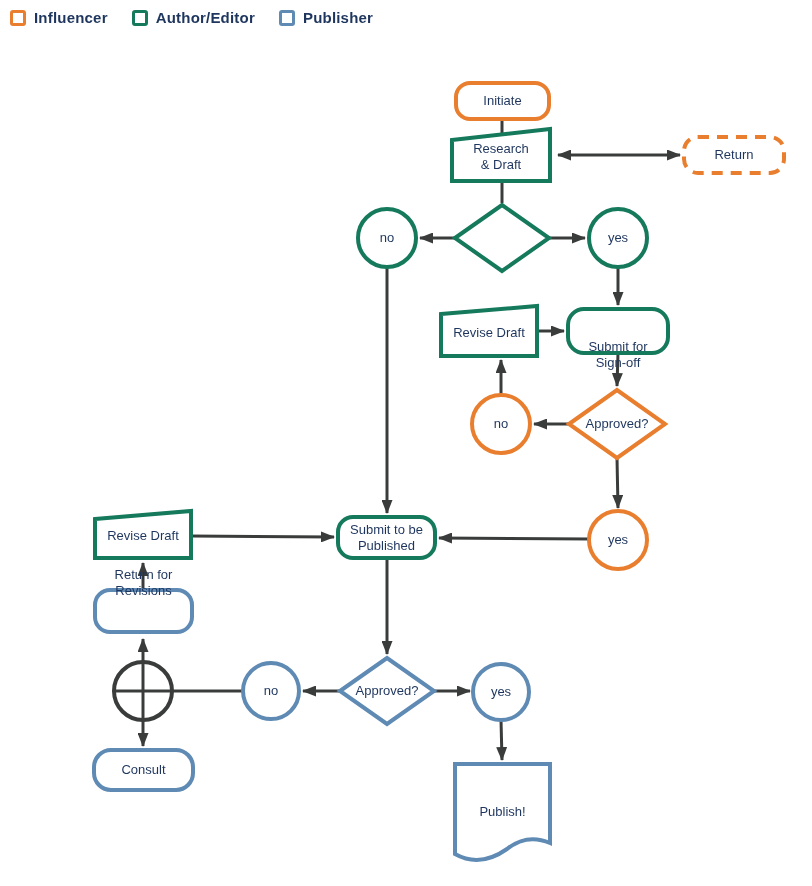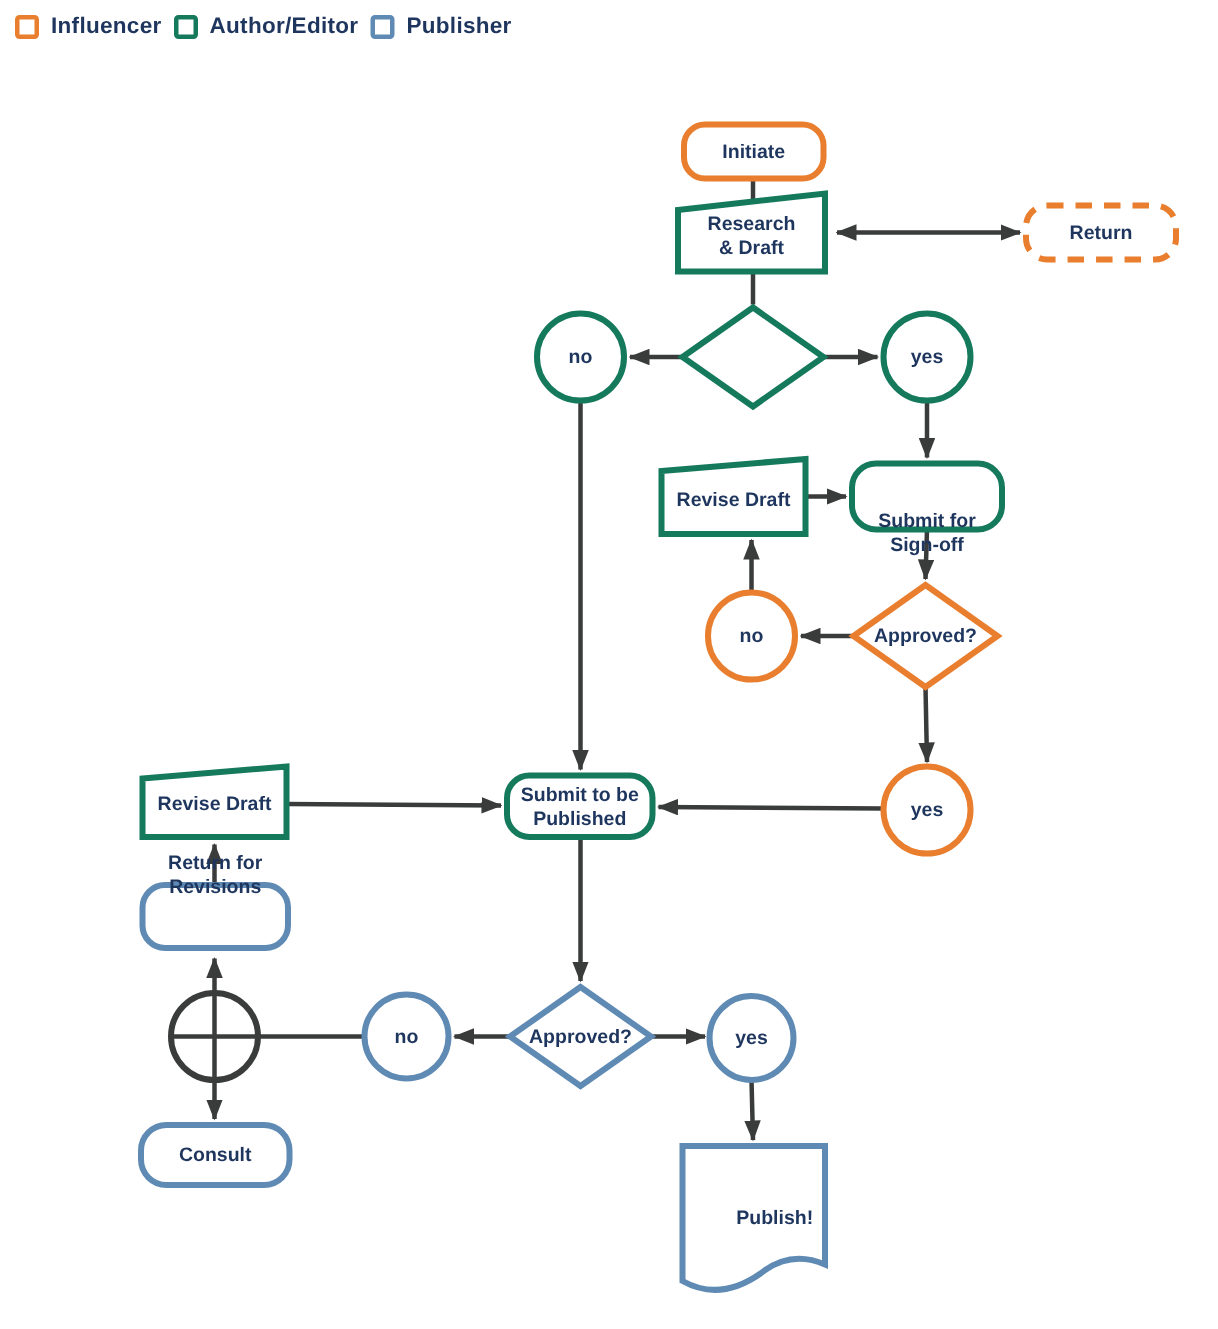--- a/index.html
+++ b/index.html
@@ -7,21 +7,21 @@
     --author-editor:#15795B;
     --publisher:#5E8AB4;
     --arrow:#3A3C3C;
     --ink:#1E355E;
   }
   html,body{margin:0;padding:0;background:#ffffff;}
   body{font-family:"Liberation Sans","DejaVu Sans",sans-serif;}
   .canvas{position:relative;width:812px;height:886px;background:#fff;overflow:hidden;}
 
   
-  .legend{position:absolute;left:10px;top:9px;display:flex;align-items:center;gap:8px;}
+  .legend{position:absolute;left:10px;top:9px;display:flex;align-items:center;gap:24px;}
   .legend-item{display:flex;align-items:center;gap:8px;}
   .swatch{width:16px;height:16px;border-radius:3px;background:#fff;box-sizing:border-box;}
   .swatch.inf{border:3.5px solid var(--influencer);}
   .swatch.auth{border:3.5px solid var(--author-editor);}
   .swatch.pub{border:3.5px solid var(--publisher);}
   .legend-label{font-size:15px;font-weight:bold;color:var(--ink);letter-spacing:.2px;}
 
   
   svg{position:absolute;left:0;top:0;}
   .shape{fill:#ffffff;stroke-width:4;}
@@ -30,21 +30,21 @@
   .s-pub{stroke:var(--publisher);}
   .s-dark{stroke:var(--arrow);}
   .dashed{stroke-dasharray:11 8;}
   .edge{stroke:var(--arrow);stroke-width:3;fill:none;}
   .arrowhead{fill:var(--arrow);}
 
   
   .node-label{
     position:absolute;display:flex;align-items:center;justify-content:center;
     text-align:center;white-space:pre-line;color:var(--ink);
-    font-size:13px;line-height:1.22;pointer-events:none;font-weight:bold;
+    font-size:13px;line-height:1.22;pointer-events:none;
   }
 </style>
 </head>
 <body>
 
 <div class="canvas">
 
   <div class="legend">
     <div class="legend-item">
       <span class="swatch inf"></span>
@@ -130,15 +130,15 @@
   <div class="node-label" style="left:589px;top:511px;width:58px;height:58px;">yes</div>
   <div class="node-label" style="left:338px;top:517px;width:97px;height:41px;">Submit to be
 Published</div>
   <div class="node-label" style="left:95px;top:514px;width:96px;height:44px;">Revise Draft</div>
   <div class="node-label" style="left:95px;top:562px;width:97px;height:42px;">Return for
 Revisions</div>
   <div class="node-label" style="left:94px;top:750px;width:99px;height:40px;">Consult</div>
   <div class="node-label" style="left:243px;top:663px;width:56px;height:56px;">no</div>
   <div class="node-label" style="left:342px;top:662px;width:90px;height:58px;">Approved?</div>
   <div class="node-label" style="left:473px;top:664px;width:56px;height:56px;">yes</div>
-  <div class="node-label" style="left:469px;top:776px;width:95px;height:72px;">Publish!</div>
+  <div class="node-label" style="left:455px;top:776px;width:95px;height:72px;">Publish!</div>
 
 </div>
 
 </body></html>

